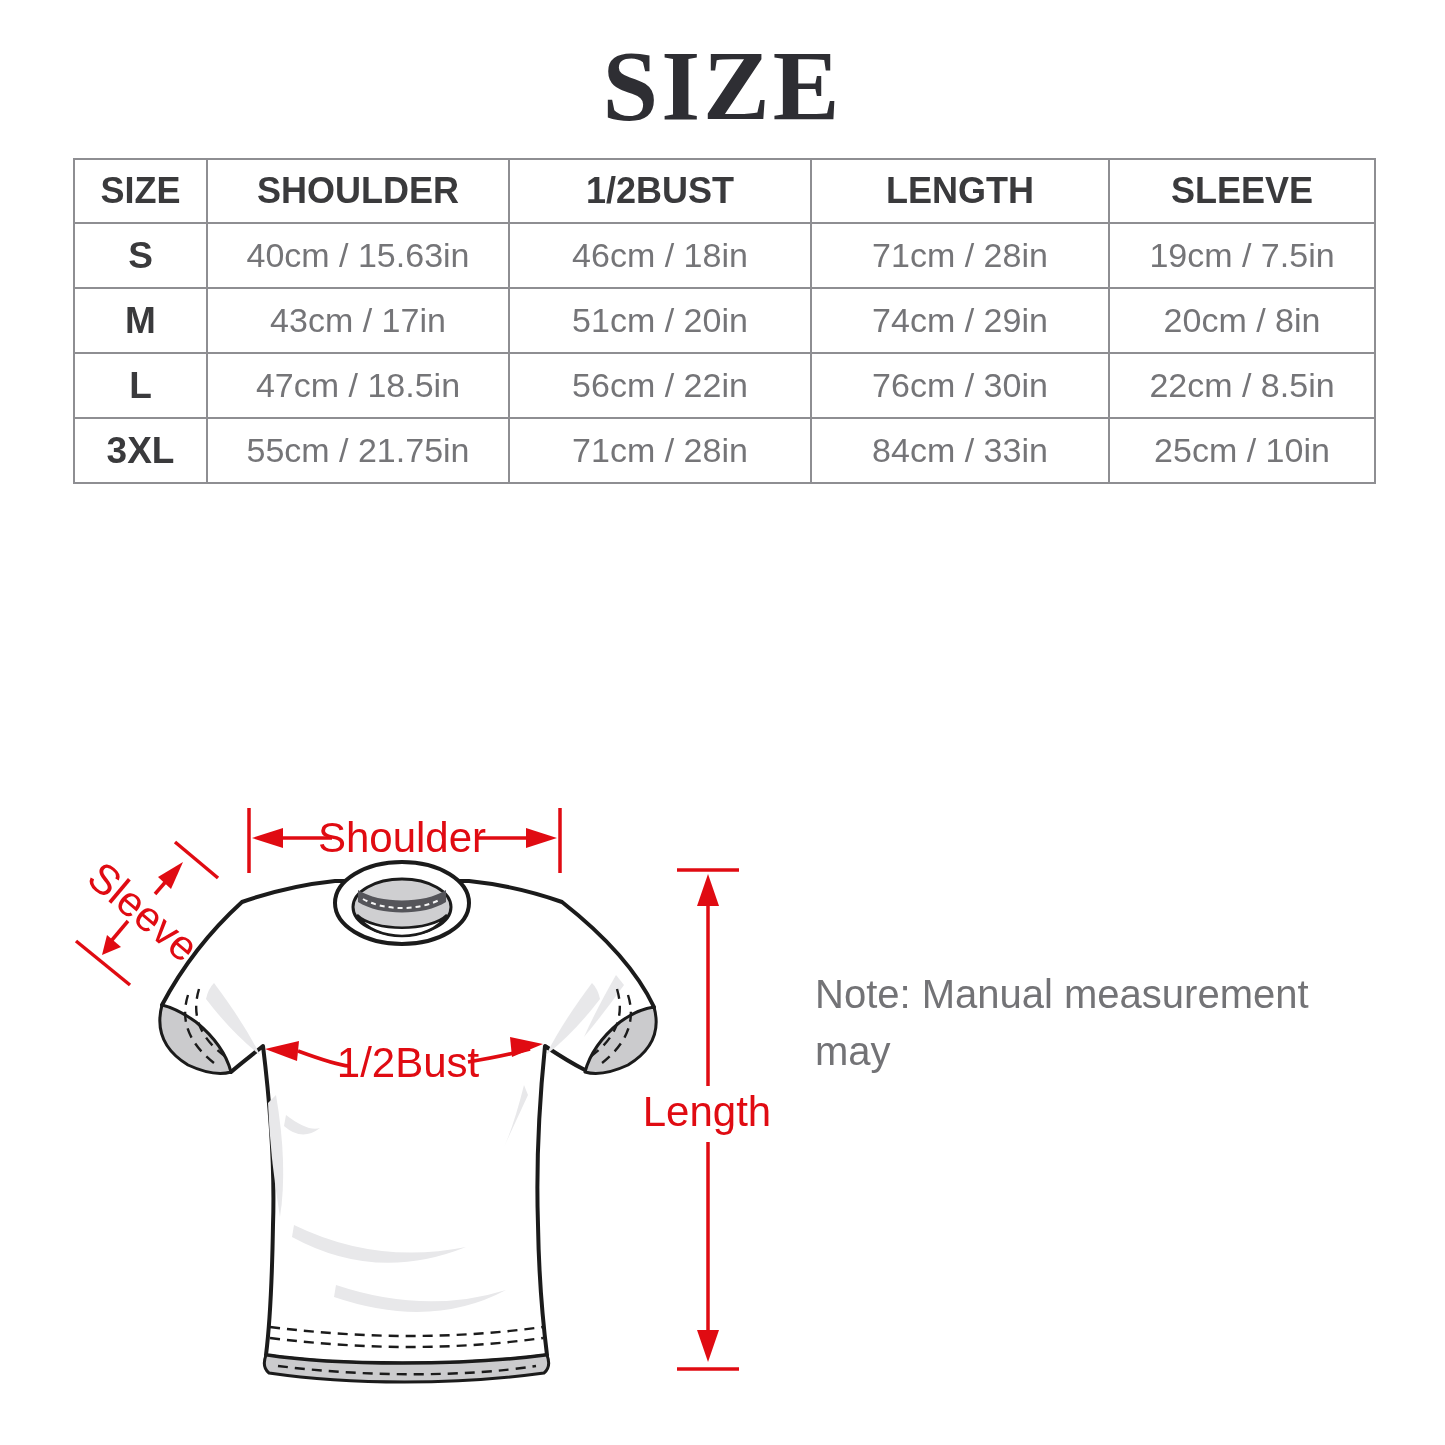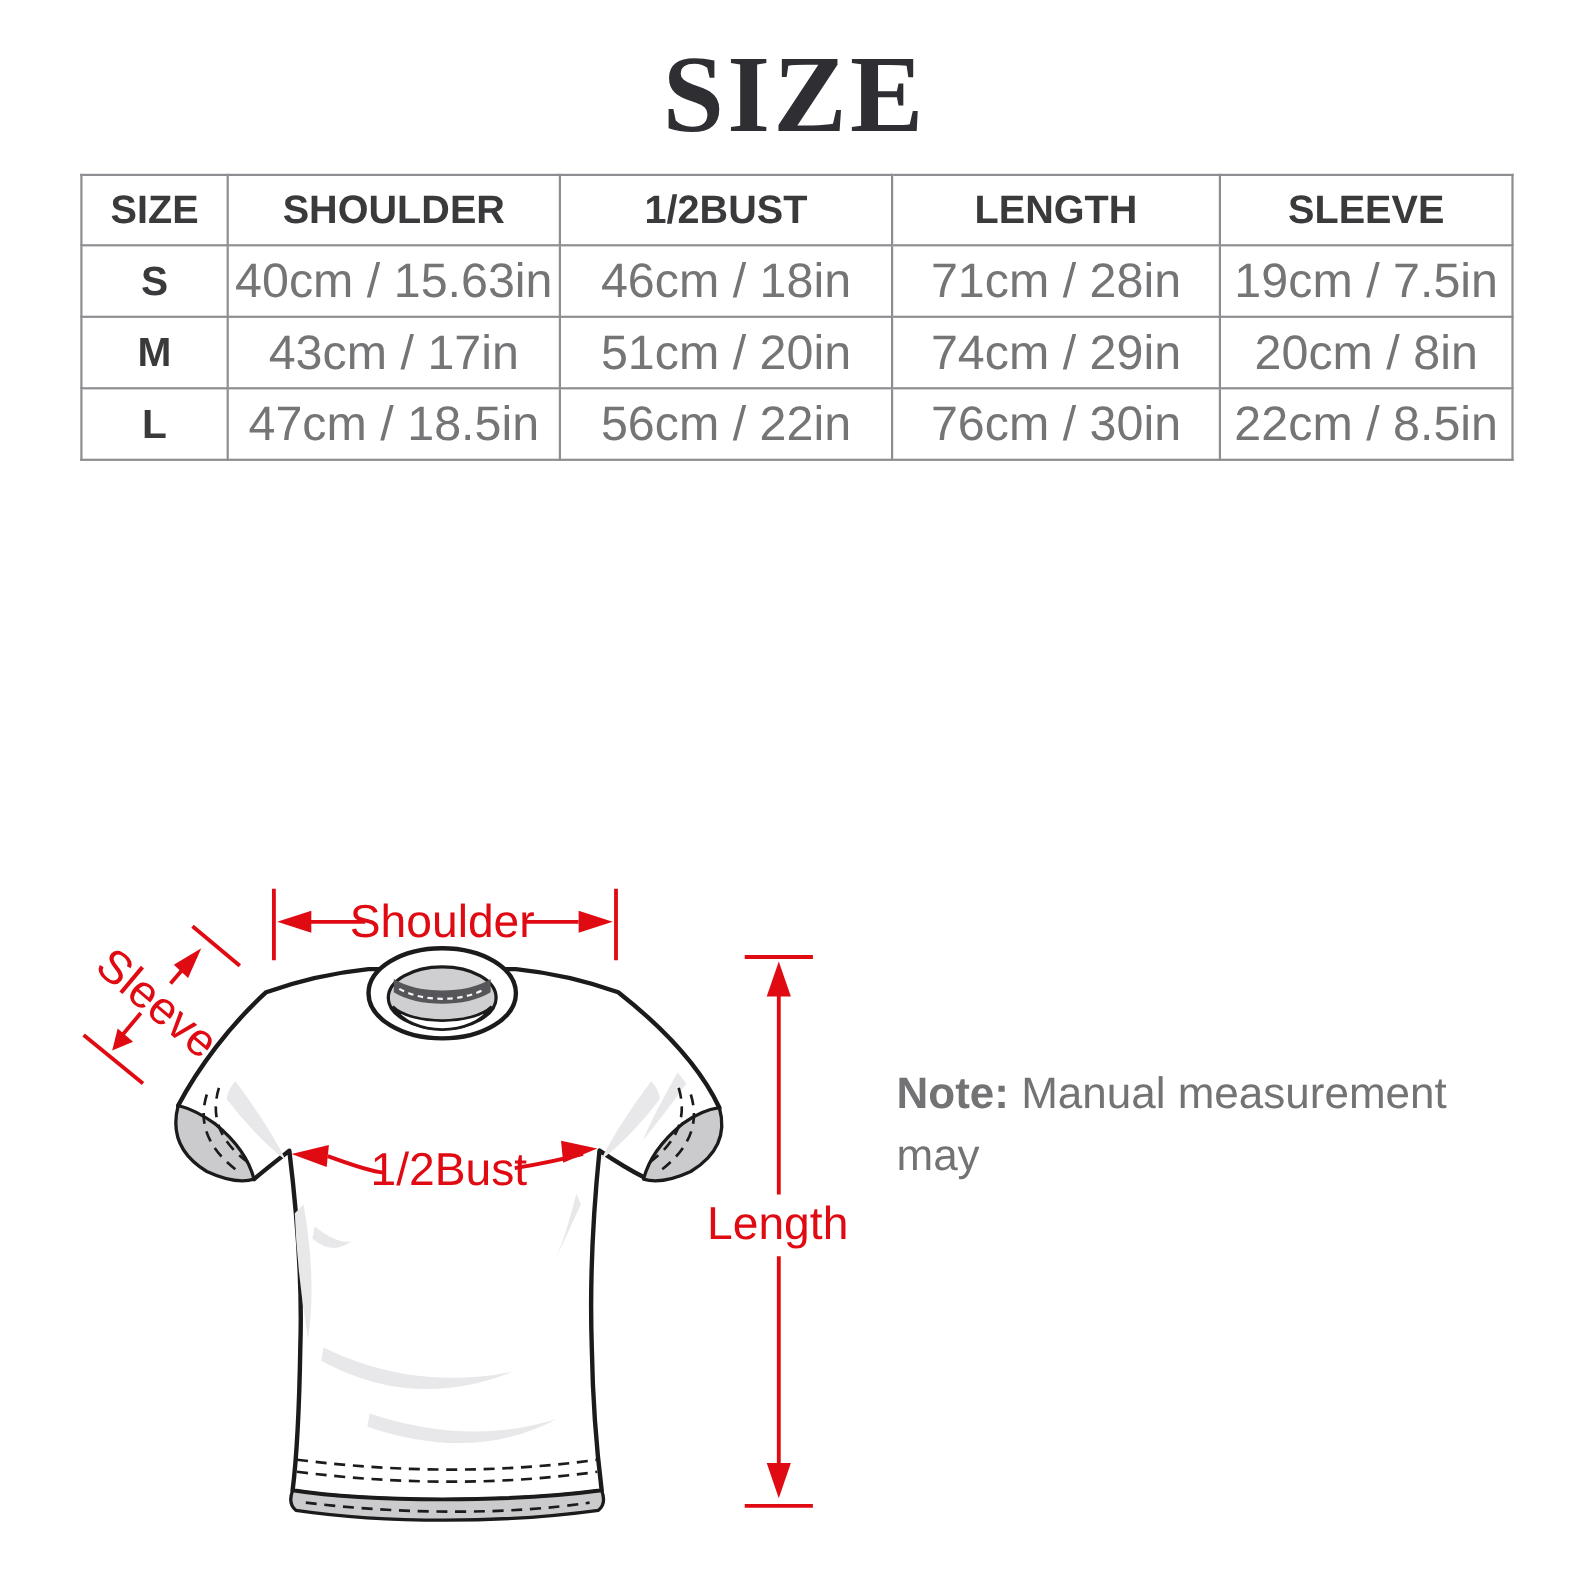--- a/index.html
+++ b/index.html
@@ -14,38 +14,38 @@
   }
   table.size-table {
     position:absolute; left:73px; top:158px; width:1301px;
     border-collapse:collapse; table-layout:fixed;
   }
   .size-table th, .size-table td {
     border:2px solid var(--table-border); text-align:center; vertical-align:middle;
     padding:0; overflow:hidden; white-space:nowrap;
   }
   .size-table th { height:62px; font-size:36px; font-weight:bold; color:var(--header-text); }
-  .size-table td { height:63px; font-size:44px; color:var(--value-text); }
+  .size-table td { height:63px; font-size:34px; color:var(--value-text); }
   .size-table td.size-cell { font-size:37px; font-weight:bold; color:var(--header-text); }
   .diagram { position:absolute; left:36px; top:785px; width:770px; height:660px; }
   .outline { fill:#ffffff; stroke:var(--tshirt-outline); stroke-width:4; stroke-linejoin:round; }
   .grayfill { fill:var(--gray-fill); stroke:var(--tshirt-outline); stroke-width:3; stroke-linejoin:round; }
   .wrinkle { fill:var(--wrinkle); stroke:none; }
   .stitch { fill:none; stroke:var(--tshirt-outline); stroke-width:2.4; stroke-dasharray:10 7; }
   .redline { fill:none; stroke:var(--annotation-red); stroke-width:3.5; }
   .redhead { fill:var(--annotation-red); stroke:none; }
   .redtext {
     fill:var(--annotation-red); font-family:"Liberation Sans","DejaVu Sans",sans-serif;
     font-size:42px;
   }
   .note {
     position:absolute; left:815px; top:966px; width:505px;
     font-size:40px; line-height:57px; color:var(--note-text);
   }
-  .note b { font-weight:bold; }
+  .note b { font-weight:normal; }
 </style>
 </head>
 <body>
 
 <div class="page-title">SIZE</div>
 
 <table class="size-table">
   <colgroup>
     <col style="width:133px">
       <col style="width:302px">
@@ -76,20 +76,27 @@
       <td>51cm / 20in</td>
       <td>74cm / 29in</td>
       <td>20cm / 8in</td>
     </tr>
     <tr>
       <td class="size-cell">L</td>
       <td>47cm / 18.5in</td>
       <td>56cm / 22in</td>
       <td>76cm / 30in</td>
       <td>22cm / 8.5in</td>
+    </tr>
+    <tr>
+      <td class="size-cell">3XL</td>
+      <td>55cm / 21.75in</td>
+      <td>71cm / 28in</td>
+      <td>84cm / 33in</td>
+      <td>25cm / 10in</td>
     </tr>
   </tbody>
 </table>
 
 <svg class="diagram" viewBox="0 0 770 660" xmlns="http://www.w3.org/2000/svg">
 
   <g>
     <path class="outline" d="
       M 206,117
       C 240,105 270,99 299,96

